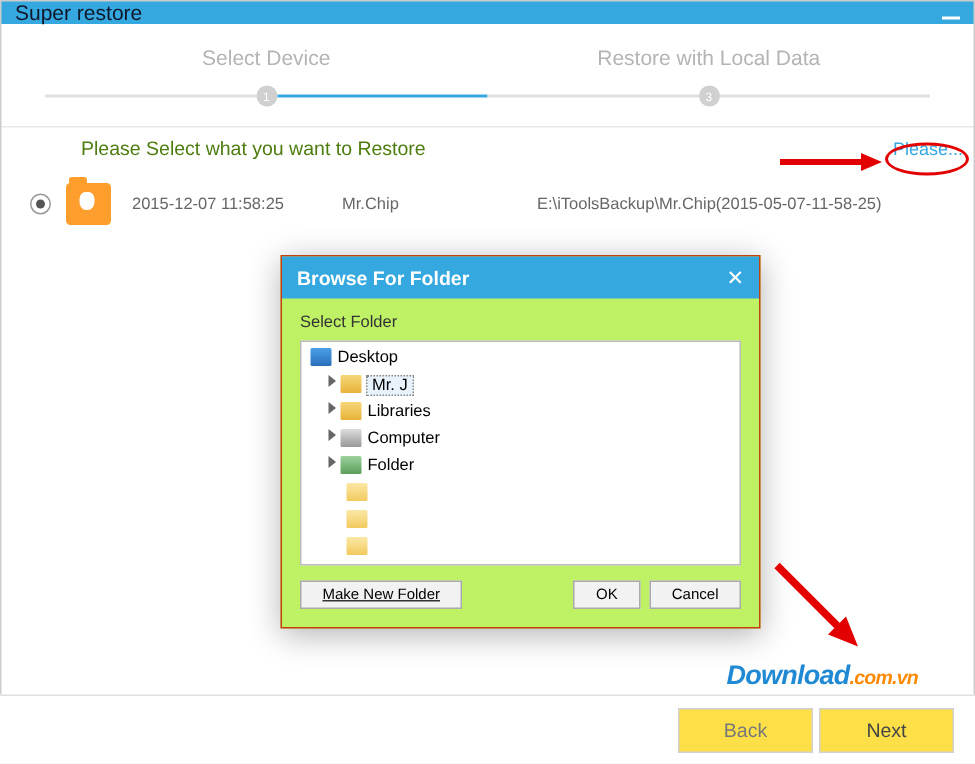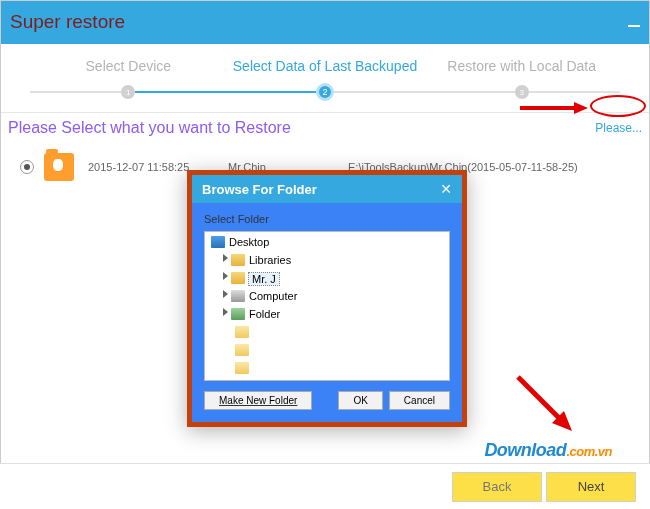--- a/index.html
+++ b/index.html
@@ -1,53 +1,53 @@
 <!DOCTYPE html>
 <html><head>
 <meta charset="utf-8">
 <style>
   * { box-sizing: border-box; margin: 0; padding: 0; font-family: "Segoe UI", Arial, sans-serif; }
   body { width: 650px; height: 509px; background: #fff; position: relative; overflow: hidden; }
   .outer-border { position: absolute; inset: 0; border: 1px solid #ccc; }
   
-  .titlebar { background: #35a8e0; color: #7f1d1d; height: 44px; display: flex; align-items: center; padding: 0 10px; font-size: 19px; }
+  .titlebar { background: #35a8e0; color: #0f172a; height: 16px; display: flex; align-items: center; padding: 0 10px; font-size: 14px; }
   .titlebar .sp { flex: 1; }
   .titlebar .min { width: 12px; height: 2px; background: #fff; margin-top: 8px; cursor: pointer; }
   
   .steps { display: flex; align-items: flex-start; padding: 14px 30px 0; }
   .step { flex: 1; text-align: center; }
   .step-label { font-size: 14px; color: #b4b4b4; margin-bottom: 8px; }
   .step.active .step-label { color: #35a8e0; }
   .track { position: relative; height: 20px; display: flex; align-items: center; }
   .line { height: 2px; flex: 1; background: #e0e0e0; }
   .line.active { background: #35a8e0; }
   .dot { width: 14px; height: 14px; border-radius: 50%; background: #d0d0d0; color: #fff; font-size: 8px; display: flex; align-items: center; justify-content: center; }
   .dot.active { background: #35a8e0; width: 18px; height: 18px; border: 3px solid #b5e2f7; font-size: 9px; }
   
   .divider { height: 1px; background: #e8e8e8; margin: 10px 0 6px; }
   
   .prompt-row { display: flex; align-items: center; padding: 0 8px 6px; }
-  .prompt-row .txt { color: #8b5cf6; font-size: 16px; }
+  .prompt-row .txt { color: #4d7c0f; font-size: 13px; margin-left: 46px; }
   .prompt-row .sp { flex: 1; }
   .browse-link { color: #35a8e0; font-size: 12px; cursor: pointer; position: relative; }
   .browse-circle { position: absolute; right: 4px; top: 95px; width: 56px; height: 22px; border: 2px solid #e30000; border-radius: 50%; pointer-events: none; }
   .browse-arrow { position: absolute; right: 62px; top: 100px; pointer-events: none; }
   
   .backup-row { display: flex; align-items: center; padding: 10px 20px; font-size: 11px; color: #666; }
   .radio { width: 14px; height: 14px; border: 1px solid #999; border-radius: 50%; display: flex; align-items: center; justify-content: center; margin-right: 10px; }
   .radio .inner { width: 6px; height: 6px; background: #555; border-radius: 50%; }
   .folder-ico { width: 30px; height: 28px; background: #ff9e2c; border-radius: 3px; position: relative; margin-right: 14px; }
   .folder-ico::before { content: ""; position: absolute; top: -4px; left: 2px; width: 12px; height: 4px; background: #ff9e2c; border-radius: 2px 2px 0 0; }
   .folder-ico .apple { position: absolute; top: 6px; left: 9px; width: 10px; height: 12px; background: #fff; border-radius: 40% 40% 45% 45%; }
   .backup-row .c1 { width: 140px; }
-  .backup-row .c2 { width: 120px; }
+  .backup-row .c2 { width: 130px; }
   .backup-row .c3 { flex: 1; }
   
   
-  .dialog { position: absolute; left: 187px; top: 170px; width: 280px; background: #3b82f6; box-shadow: 0 4px 20px rgba(0,0,0,.3); border: 5px solid #c2410c; }
+  .dialog { position: absolute; left: 187px; top: 170px; width: 320px; background: #bef264; box-shadow: 0 4px 20px rgba(0,0,0,.3); border: 1px solid #c2410c; }
   .dlg-title { background: #35a8e0; color: #fff; padding: 6px 10px; font-size: 13px; font-weight: bold; display: flex; align-items: center; }
   .dlg-title .sp { flex: 1; }
   .dlg-close { font-size: 14px; cursor: pointer; font-weight: normal; }
   .dlg-sub { padding: 10px 12px 6px; font-size: 11px; color: #333; }
   .tree-box { margin: 0 12px; border: 1px solid #bbb; height: 150px; overflow: hidden; padding: 4px 2px; font-size: 11px; background: #fff; position: relative; }
   .tree-row { display: flex; align-items: flex-start; height: 18px; padding-left: 4px; }
   .tree-row.ind { padding-left: 16px; }
   .tree-row.ind2 { padding-left: 28px; }
   .tri { width: 0; height: 0; border-top: 4px solid transparent; border-bottom: 4px solid transparent; border-left: 5px solid #666; margin-right: 3px; }
   .ico { width: 14px; height: 12px; margin-right: 4px; display: inline-block; }
@@ -95,28 +95,20 @@
 
 <div class="steps">
   <div class="step">
     <div class="step-label">Select Device</div>
     <div class="track">
         <span class="line"></span>
         <span class="dot">1</span>
         <span class="line active"></span>
       </div>
   </div>
-  <div class="step active">
-    <div class="step-label">Select Data of Last Backuped</div>
-    <div class="track">
-        <span class="line active"></span>
-        <span class="dot active">2</span>
-        <span class="line"></span>
-      </div>
-  </div>
   <div class="step">
     <div class="step-label">Restore with Local Data</div>
     <div class="track">
         <span class="line"></span>
         <span class="dot">3</span>
         <span class="line"></span>
       </div>
   </div>
 </div>
 
@@ -153,27 +145,27 @@
     <span class="dlg-close">✕</span>
   </div>
   <div class="dlg-sub">Select Folder</div>
   <div class="tree-box">
     <div class="tree-row">
       <span class="ico desktop"></span>
       <span>Desktop</span>
     </div>
     <div class="tree-row ind">
       <span class="tri"></span>
+      <span class="ico user"></span>
+      <span class="sel">Mr. J</span>
+    </div>
+    <div class="tree-row ind">
+      <span class="tri"></span>
       <span class="ico lib"></span>
       <span>Libraries</span>
-    </div>
-    <div class="tree-row ind">
-      <span class="tri"></span>
-      <span class="ico user"></span>
-      <span class="sel">Mr. J</span>
     </div>
     <div class="tree-row ind">
       <span class="tri"></span>
       <span class="ico comp"></span>
       <span>Computer</span>
     </div>
     <div class="tree-row ind">
       <span class="tri"></span>
       <span class="ico net"></span>
       <span>Folder</span>

